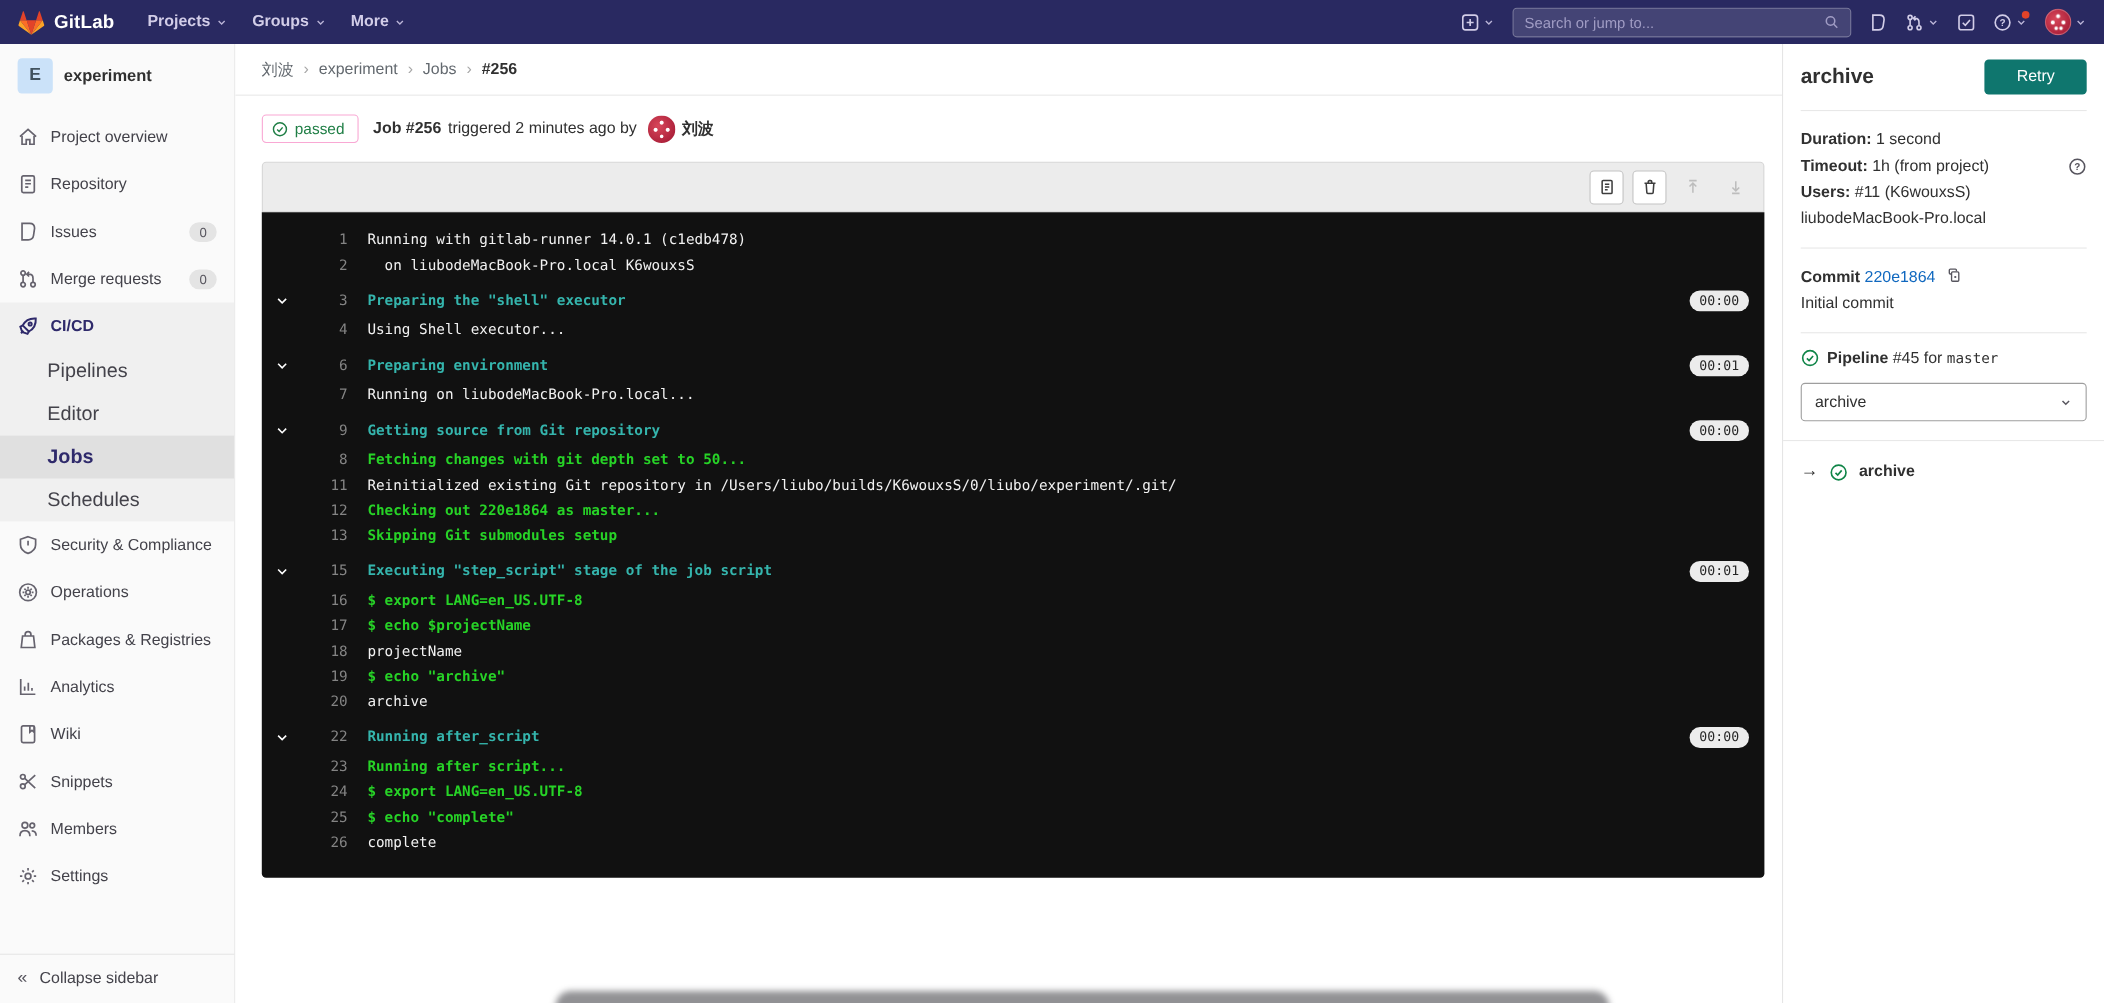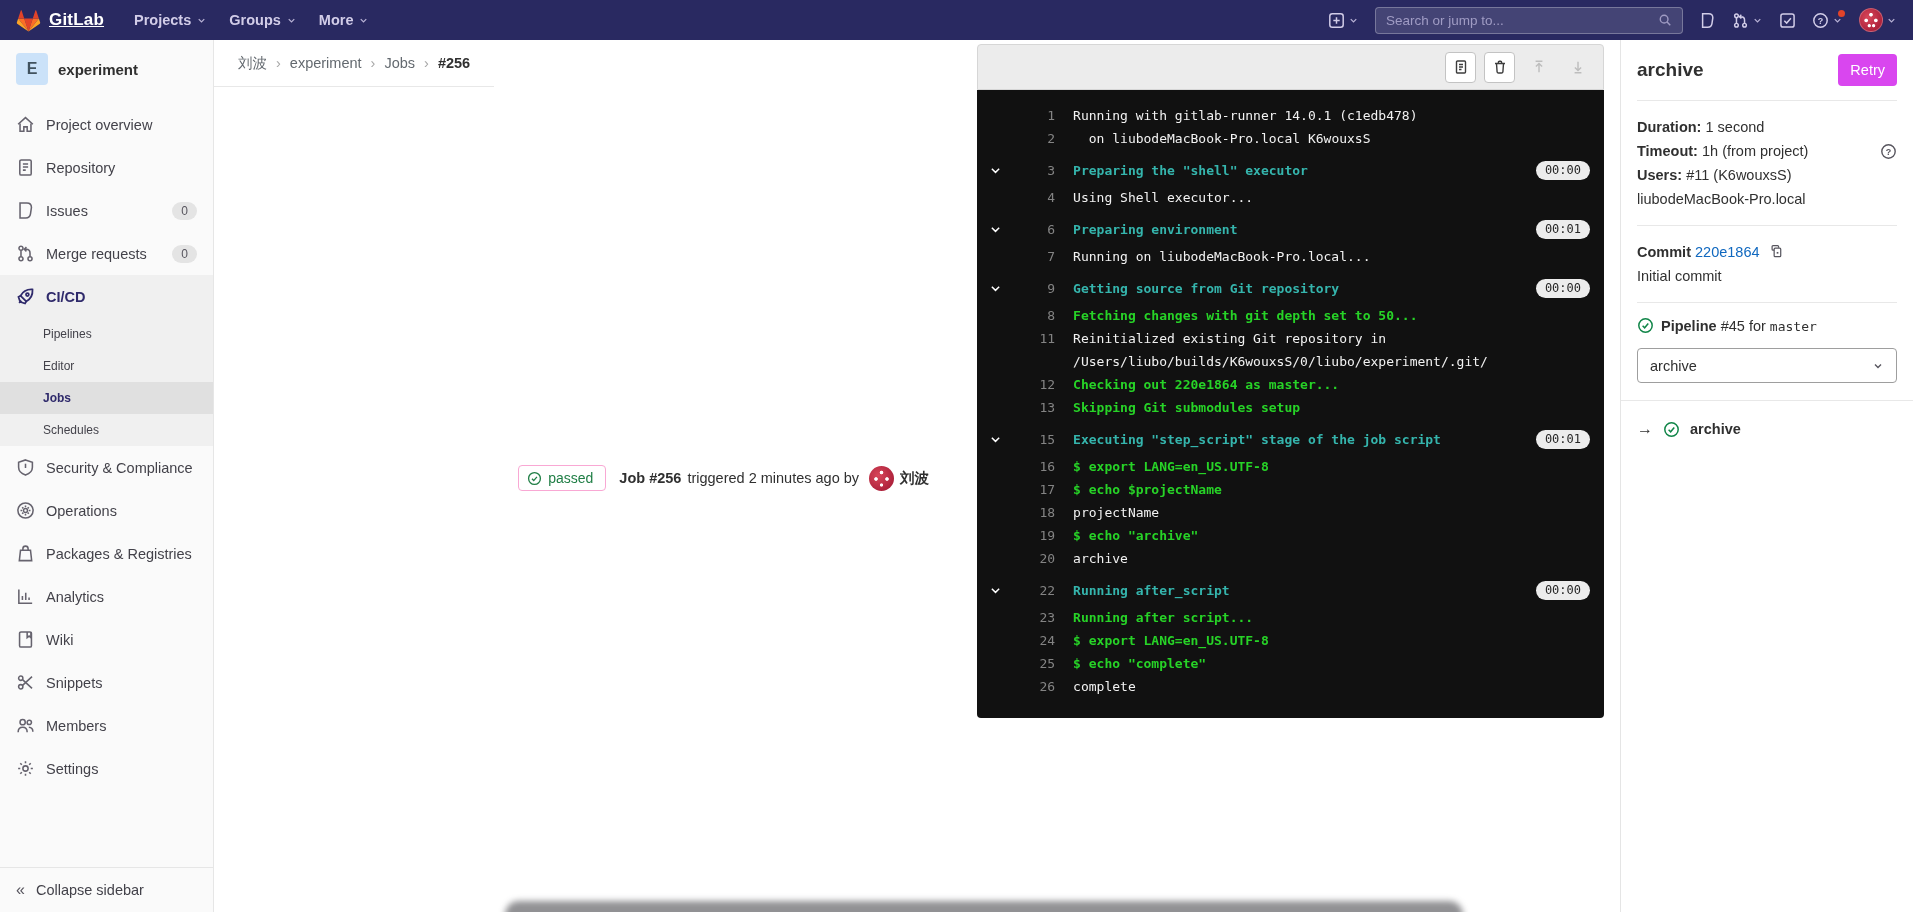--- a/index.html
+++ b/index.html
@@ -2,21 +2,21 @@
 <html><head>
 <meta charset="utf-8">
 <style>
   * { margin:0; padding:0; box-sizing:border-box; }
   html,body { width:1913px; height:912px; overflow:hidden; }
   body { font-family:"Liberation Sans", sans-serif; background:#fff; color:#303030; position:relative; }
 
   
   .navbar { height:40px; background:#292961; display:flex; align-items:center; padding:0 16px; position:relative; z-index:5; }
   .brand { display:flex; align-items:center; gap:8px; }
-  .brand-name { color:#fff; font-size:17px; font-weight:700; letter-spacing:.2px;text-decoration:underline; }
+  .brand-name { color:#fff; font-size:17px; font-weight:700; letter-spacing:.2px; }
   .nav-menus { display:flex; align-items:flex-end; gap:22px; margin-left:30px; }
   .nav-menu { display:flex; align-items:center; gap:5px; color:#d2cde8; font-size:14.5px; font-weight:600; cursor:pointer; }
   .caret { width:11px; height:11px; stroke:#b9b3d6; stroke-width:1.8; fill:none; }
   .nav-right { margin-left:auto; display:flex; align-items:center; gap:16px; }
   .nav-icon-btn { display:flex; align-items:center; gap:3px; cursor:pointer; }
   .nav-icon { width:17px; height:17px; stroke:#d2cde8; stroke-width:1.4; fill:none; }
   .search-box { width:308px; height:27px; background:rgba(255,255,255,.13); border:1px solid rgba(255,255,255,.28); border-radius:4px; display:flex; align-items:center; padding:0 10px; }
   .search-box input { flex:1; background:transparent; border:none; outline:none; color:#e8e6f4; font-size:13.5px; font-family:"Liberation Sans",sans-serif; }
   .search-box input::placeholder { color:#a09cc4; }
   .search-glyph { width:14px; height:14px; stroke:#a09cc4; stroke-width:1.6; fill:none; }
@@ -40,27 +40,27 @@
   .project-head { display:flex; align-items:center; gap:10px; padding:13px 16px 12px; }
   .project-tile { width:32px; height:32px; border-radius:4px; background:#cbe2f9; color:#41525e; font-size:16px; font-weight:700; display:flex; align-items:center; justify-content:center; }
   .project-name { font-size:15px; font-weight:700; color:#303030; }
   .side-nav { flex:1; overflow:hidden; margin-top:6px; }
   .side-item { display:flex; align-items:center; gap:11px; padding:12px 16px; font-size:14.5px; color:#43424a; cursor:pointer; }
   .side-item .sicon { width:19px; height:19px; stroke:#66636e; stroke-width:1.3; fill:none; flex:none; }
   .side-item.active-parent { color:#2f2a6b; font-weight:700; }
   .side-item.active-parent .sicon { stroke:#2f2a6b; stroke-width:1.5; }
   .side-badge { margin-left:auto; background:#e4e4e4; color:#57555e; font-size:12px; line-height:18px; padding:0 9px; border-radius:10px; font-weight:400; }
   .side-group { background:#f0f0f0; }
-  .side-child { display:flex; align-items:center; padding:9px 16px 9px 43px; font-size:12px; color:#43424a; cursor:pointer; }
+  .side-child { display:flex; align-items:center; padding:9px 16px 9px 43px; font-size:18px; color:#43424a; cursor:pointer; }
   .side-child.active { background:#e0e0e0; color:#2f2a6b; font-weight:700; }
   .collapse-row { border-top:1px solid #e6e6e6; padding:14px 16px; display:flex; align-items:center; gap:11px; font-size:14.5px; color:#43424a; cursor:pointer; }
   .collapse-glyph { font-size:16px; color:#57555e; line-height:1; }
 
   
-  .main { flex:1; min-width:0; display:flex; flex-direction:row; background:#fff; }
+  .main { flex:1; min-width:0; display:flex; flex-direction:column; background:#fff; }
   .crumb-bar { height:47px; display:flex; align-items:center; padding:0 24px; border-bottom:1px solid #e8e8e8; font-size:14.5px; color:#63696f; flex:none; }
   .crumb-bar a { color:#63696f; text-decoration:none; cursor:pointer; }
   .crumb-sep { margin:0 9px; color:#a7a7a7; }
   .crumb-last { color:#303030; font-weight:700; }
 
   .status-row { display:flex; align-items:center; gap:13px; padding:17px 24px 13px; flex:none; }
   .badge-passed { display:inline-flex; align-items:center; gap:6px; border:1px solid #f9a8d4; color:#1f7e45; border-radius:4px; padding:4px 12px 4px 8px; font-size:14px; font-weight:400; background:#fff; }
   .badge-passed .ck { width:15px; height:15px; stroke:#1f7e45; stroke-width:1.4; fill:none; }
   .status-text { font-size:14.5px; color:#303030; display:flex; align-items:center; gap:6px; }
   .status-text b { font-weight:700; }
@@ -89,21 +89,21 @@
   .log-line .txt.section { color:#35b5ad; font-weight:700; }
   .log-line.section-row { margin:9px 0 4px; cursor:pointer; }
   .lnum { position:absolute; left:30px; width:48px; text-align:right; color:#848484; user-select:none; }
   .chev { position:absolute; left:12px; top:5px; width:13px; height:13px; stroke:#fff; stroke-width:1.8; fill:none; }
   .dur-pill { position:absolute; right:14px; top:2px; background:#ececec; color:#262626; border-radius:10px; padding:0 9px; font-size:12px; line-height:19px; font-weight:400; }
 
   
   .panel { width:293px; flex:none; border-left:1px solid #e5e5e5; background:#fff; padding:14px 16px 0; font-size:14.5px; }
   .panel-head { display:flex; align-items:center; justify-content:space-between; }
   .panel-title { font-size:19px; font-weight:700; color:#303030; }
-  .btn-retry { background:#d946ef; color:#fff; border:none; border-radius:4px; font-size:14.5px; font-weight:400; padding:8px 12px; cursor:pointer; font-family:"Liberation Sans",sans-serif; }
+  .btn-retry { background:#0f766e; color:#fff; border:none; border-radius:4px; font-size:14.5px; font-weight:400; padding:8px 29px; cursor:pointer; font-family:"Liberation Sans",sans-serif; }
   .p-divider { border-top:1px solid #e8e8e8; margin:14px 0; }
   .p-divider.bleed { margin:17px -16px; }
   .p-row { line-height:24px; color:#303030; }
   .p-row b { font-weight:700; }
   .p-row.flex { display:flex; align-items:center; }
   .help-circle { margin-left:auto; width:17px; height:17px; color:#57555e; }
   .link { color:#1068bf; text-decoration:none; cursor:pointer; }
   .copy-icon { width:15px; height:15px; stroke:#57555e; stroke-width:1.3; fill:none; vertical-align:-2px; margin-left:5px; cursor:pointer; }
   .pipe-row { display:flex; align-items:center; gap:7px; margin-top:2px; }
   .ck-green { width:17px; height:17px; stroke:#108548; stroke-width:1.4; fill:none; flex:none; }

